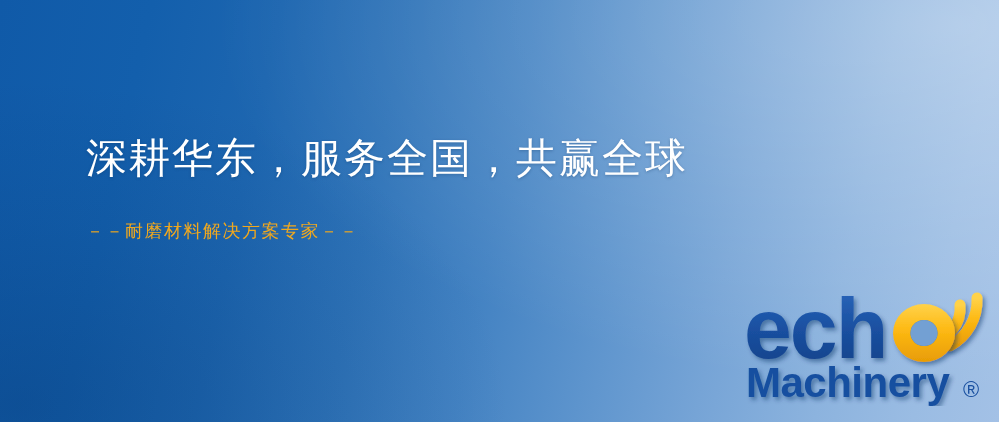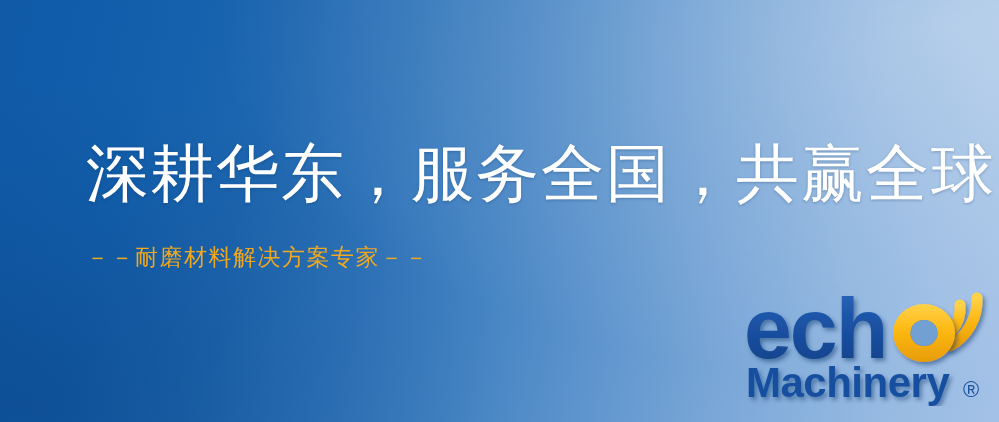--- a/index.html
+++ b/index.html
@@ -54,33 +54,33 @@
 
   
   .copy-block {
     position: absolute;
     left: 86px;
     top: 140px;
     width: 860px;
   }
 
   .headline {
-    font-family: Liberation Sans, sans-serif;
-    font-size: 63px;
+    font-family: Liberation Mono, monospace;
+    font-size: 41px;
     line-height: 1.05;
     color: #ffffff;
     letter-spacing: 2px;
     white-space: nowrap;
     text-shadow: 0 1px 3px rgba(10,45,90,0.30);
   }
 
   .subline {
     margin-top: 38px;
     font-family: "Liberation Serif", "DejaVu Serif", serif;
-    font-size: 23px;
+    font-size: 18px;
     line-height: 1.2;
     color: #F0A81E;
     letter-spacing: 1.5px;
     white-space: nowrap;
   }
 
   
   .logo {
     position: absolute;
     left: 744px;

